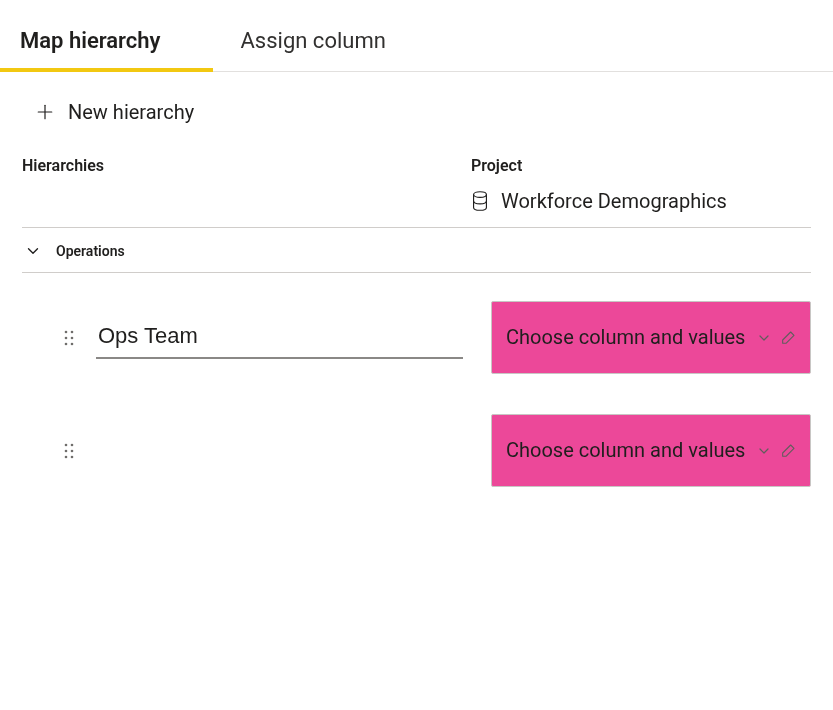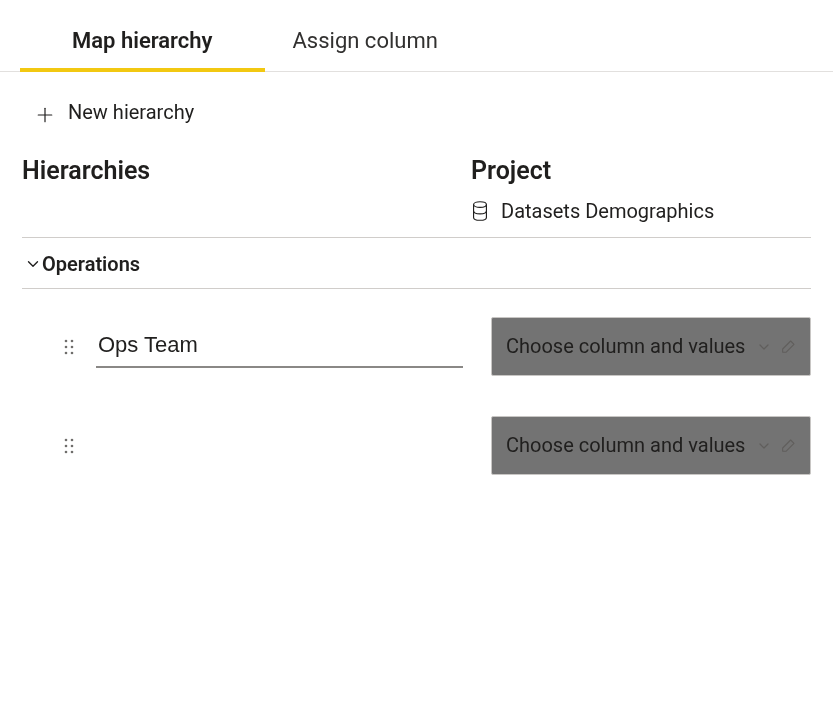--- a/index.html
+++ b/index.html
@@ -45,28 +45,28 @@
   .tab.inactive { font-weight: 400; color: var(--text); }
   .tab.active::after {
     content: "";
     position: absolute;
     left: -52px;
     right: -52px;
     bottom: -1px;
     height: 4px;
     background: var(--yellow);
   }
-  .tab:first-child { margin-left: 52px; }
+  .tab:first-child { }
 
   
   .content { padding: 22px 22px 0 22px; }
 
   .new-hierarchy {
     display: inline-flex;
-    align-items: flex-end;
+    align-items: center;
     gap: 14px;
     padding: 6px 8px;
     margin-left: 6px;
     cursor: pointer;
     color: var(--text-strong);
     font-size: 20px;
   }
   .new-hierarchy .plus {
     width: 18px; height: 18px;
     display:inline-flex; align-items:center; justify-content:center;
@@ -74,44 +74,44 @@
   }
 
   
   .cols {
     display: grid;
     grid-template-columns: 1fr 340px;
     column-gap: 28px;
     margin-top: 20px;
   }
   .section-heading {
-    font-size: 25px;
+    font-size: 16px;
     font-weight: 600;
     color: var(--text-strong);
     margin: 6px 0 4px 0;
   }
 
   .dataset-row {
     display:flex; align-items:center; gap:12px;
     font-size: 20px;
     color: var(--text-strong);
     margin-top: 14px;
   }
 
   .rule {
     grid-column: 1 / -1;
     border: 0;
     border-top: 1px solid var(--border);
     margin: 14px 0 0 0;
   }
 
   .group-header {
-    display:flex; align-items:center; 
+    display:flex; align-items:center; gap:14px;
     padding: 14px 0 12px 2px;
-    font-size: 20px;
+    font-size: 14px;
     font-weight: 600;
     color: var(--text-strong);
     cursor: pointer;
   }
 
   .rows { display:flex; flex-direction:column; gap:40px; margin-top: 28px; padding-bottom: 40px; }
   .row { display:grid; grid-template-columns: 1fr 320px; column-gap: 28px; align-items: center; }
 
   .field {
     display:flex; align-items:center; gap:22px;
@@ -125,27 +125,27 @@
     padding: 6px 2px 8px 2px;
     font-size: 22px;
     color: var(--text-strong);
     background: transparent;
     outline: none;
   }
 
   .select-box {
     border: 1px solid var(--box-border);
     border-radius: 2px;
-    padding: 16px 14px;
+    padding: 23px 14px;
     display:flex; align-items:center; gap:10px;
     cursor: pointer;
     color: var(--text-strong);
     font-size: 20px;
     line-height: 1.25;
-    background:#737373;
+    background:#ec4899;
   }
   .select-box .label-wrap { flex:1; }
   .select-box .icons { display:flex; align-items:center; gap:8px; color: var(--icon); }
 
   svg { display:block; }
 </style>
 </head>
 <body>
 
 <div class="tabs">
@@ -176,21 +176,21 @@
     <div>
       <div class="section-heading">Project</div>
       <div class="dataset-row">
         <span>
           <svg width="18" height="20" viewBox="0 0 24 28" fill="none" stroke="currentColor" stroke-width="1.6">
             <ellipse cx="12" cy="5" rx="9" ry="4"></ellipse>
             <path d="M3 5v9c0 2.2 4 4 9 4s9-1.8 9-4V5"></path>
             <path d="M3 14v9c0 2.2 4 4 9 4s9-1.8 9-4v-9"></path>
           </svg>
         </span>
-        <span>Datasets Demographics</span>
+        <span>Workforce Demographics</span>
       </div>
     </div>
 
     <hr class="rule">
 
     <div style="grid-column:1 / -1">
       <div class="group-header">
         <span>
           <svg width="18" height="18" viewBox="0 0 24 24" fill="none" stroke="currentColor" stroke-width="1.8" stroke-linecap="round" stroke-linejoin="round">
             <polyline points="6 9 12 15 18 9"></polyline>

